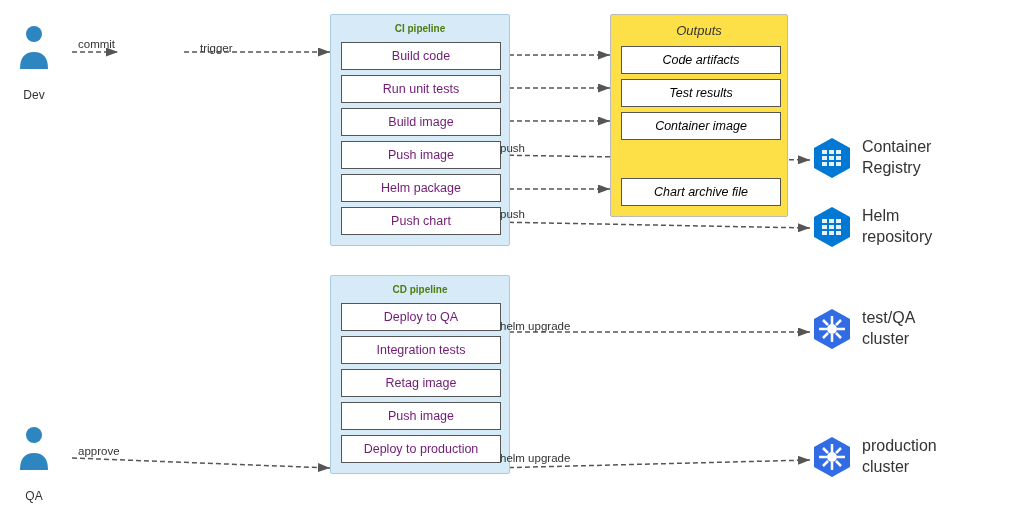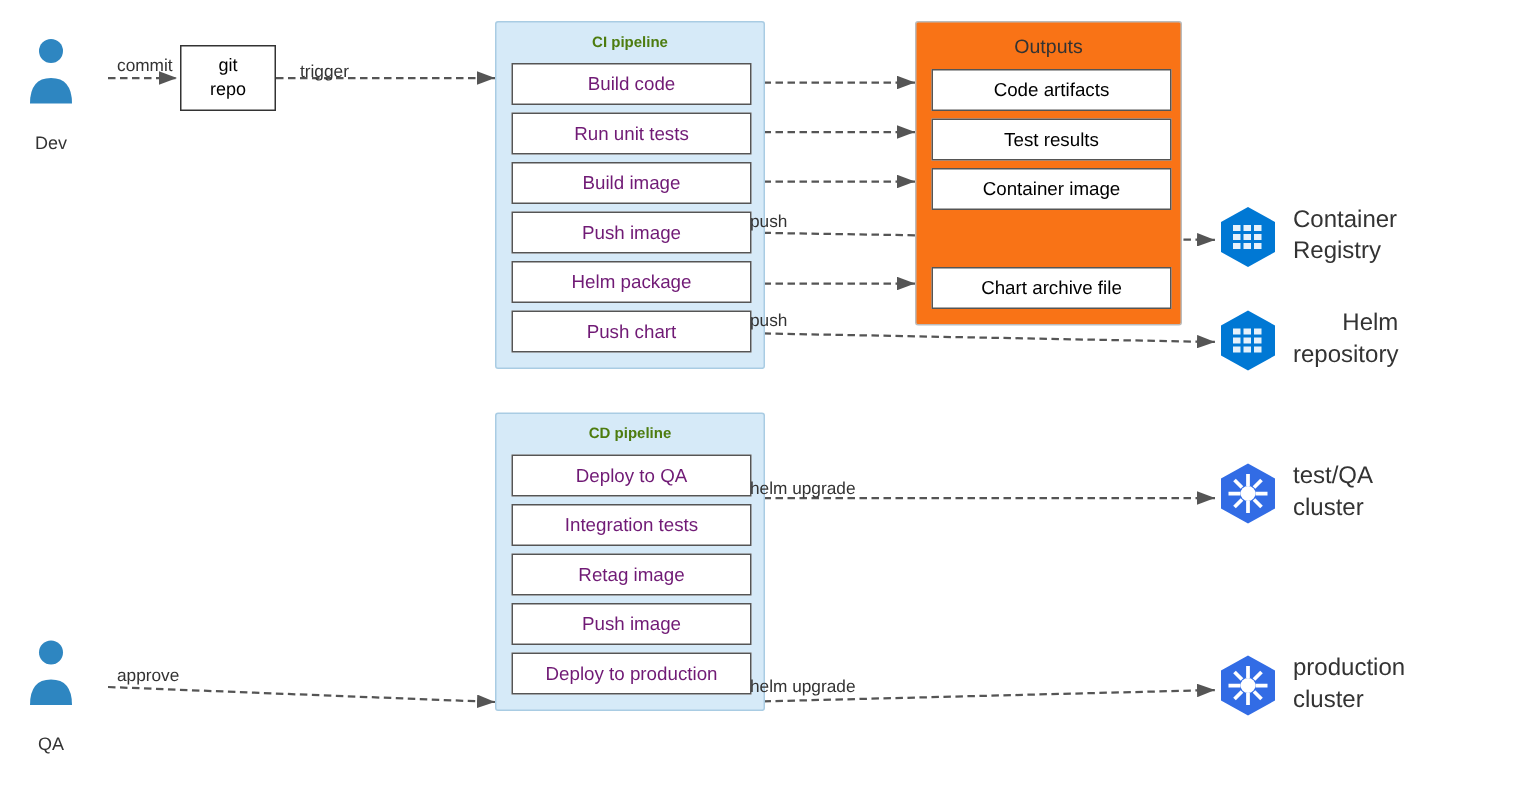--- a/index.html
+++ b/index.html
@@ -79,24 +79,25 @@
       justify-content: center;
       font-size: 12.5px;
       margin-bottom: 5px;
       color: #701a75;
     }
     .step-box:last-child { margin-bottom: 0; }
 
     
     .outputs-panel {
       position: absolute;
-      background: #f97316;
+      background: #fde047;
       border: 1px solid #bbb;
       border-radius: 2px;
       padding: 8px 10px 10px;
+      font-style: italic;
     }
     .outputs-title {
       text-align: center;
       font-size: 13px;
       font-weight: normal;
       margin-bottom: 8px;
       color: #333;
     }
     .output-box {
       border: 1.5px solid #555;
@@ -182,23 +183,20 @@
   <div class="person" style="left:16px; top:24px;">
     <svg class="person-icon" viewBox="0 0 36 50">
       <circle cx="18" cy="10" r="8" fill="#2e86c1"></circle>
       <path d="M4 45 Q4 28 18 28 Q32 28 32 45" fill="#2e86c1"></path>
     </svg>
     <span class="person-label">Dev</span>
   </div>
 
   <div class="arrow-label" style="left:78px; top:38px;">commit</div>
 
-  <div class="git-repo" style="left:120px; top:30px;">
-    <span>git<br>repo</span>
-  </div>
 
   <div class="arrow-label" style="left:200px; top:42px;">trigger</div>
 
   <div class="pipeline-panel" style="left:330px; top:14px; width:180px;">
     <div class="pipeline-title">CI pipeline</div>
     <div class="step-box">Build code</div>
     <div class="step-box">Run unit tests</div>
     <div class="step-box">Build image</div>
     <div class="step-box">Push image</div>
     <div class="step-box">Helm package</div>
@@ -231,21 +229,21 @@
       <rect x="26" y="20" width="5" height="4" fill="white" opacity="0.9"></rect>
       <rect x="12" y="26" width="5" height="4" fill="white" opacity="0.9"></rect>
       <rect x="19" y="26" width="5" height="4" fill="white" opacity="0.9"></rect>
       <rect x="26" y="26" width="5" height="4" fill="white" opacity="0.9"></rect>
     </svg>
     <div class="icon-label-text">
       <span>Container</span><br><span>Registry</span>
     </div>
   </div>
 
-  <div class="icon-label" style="left:810px; top:205px;text-align:right;">
+  <div class="icon-label" style="left:810px; top:205px;">
     <svg width="44" height="44" viewBox="0 0 44 44">
       <polygon points="22,2 40,12 40,32 22,42 4,32 4,12" fill="#0078d4"></polygon>
       <rect x="12" y="14" width="5" height="4" fill="white" opacity="0.9"></rect>
       <rect x="19" y="14" width="5" height="4" fill="white" opacity="0.9"></rect>
       <rect x="26" y="14" width="5" height="4" fill="white" opacity="0.9"></rect>
       <rect x="12" y="20" width="5" height="4" fill="white" opacity="0.9"></rect>
       <rect x="19" y="20" width="5" height="4" fill="white" opacity="0.9"></rect>
       <rect x="26" y="20" width="5" height="4" fill="white" opacity="0.9"></rect>
       <rect x="12" y="26" width="5" height="4" fill="white" opacity="0.9"></rect>
       <rect x="19" y="26" width="5" height="4" fill="white" opacity="0.9"></rect>

